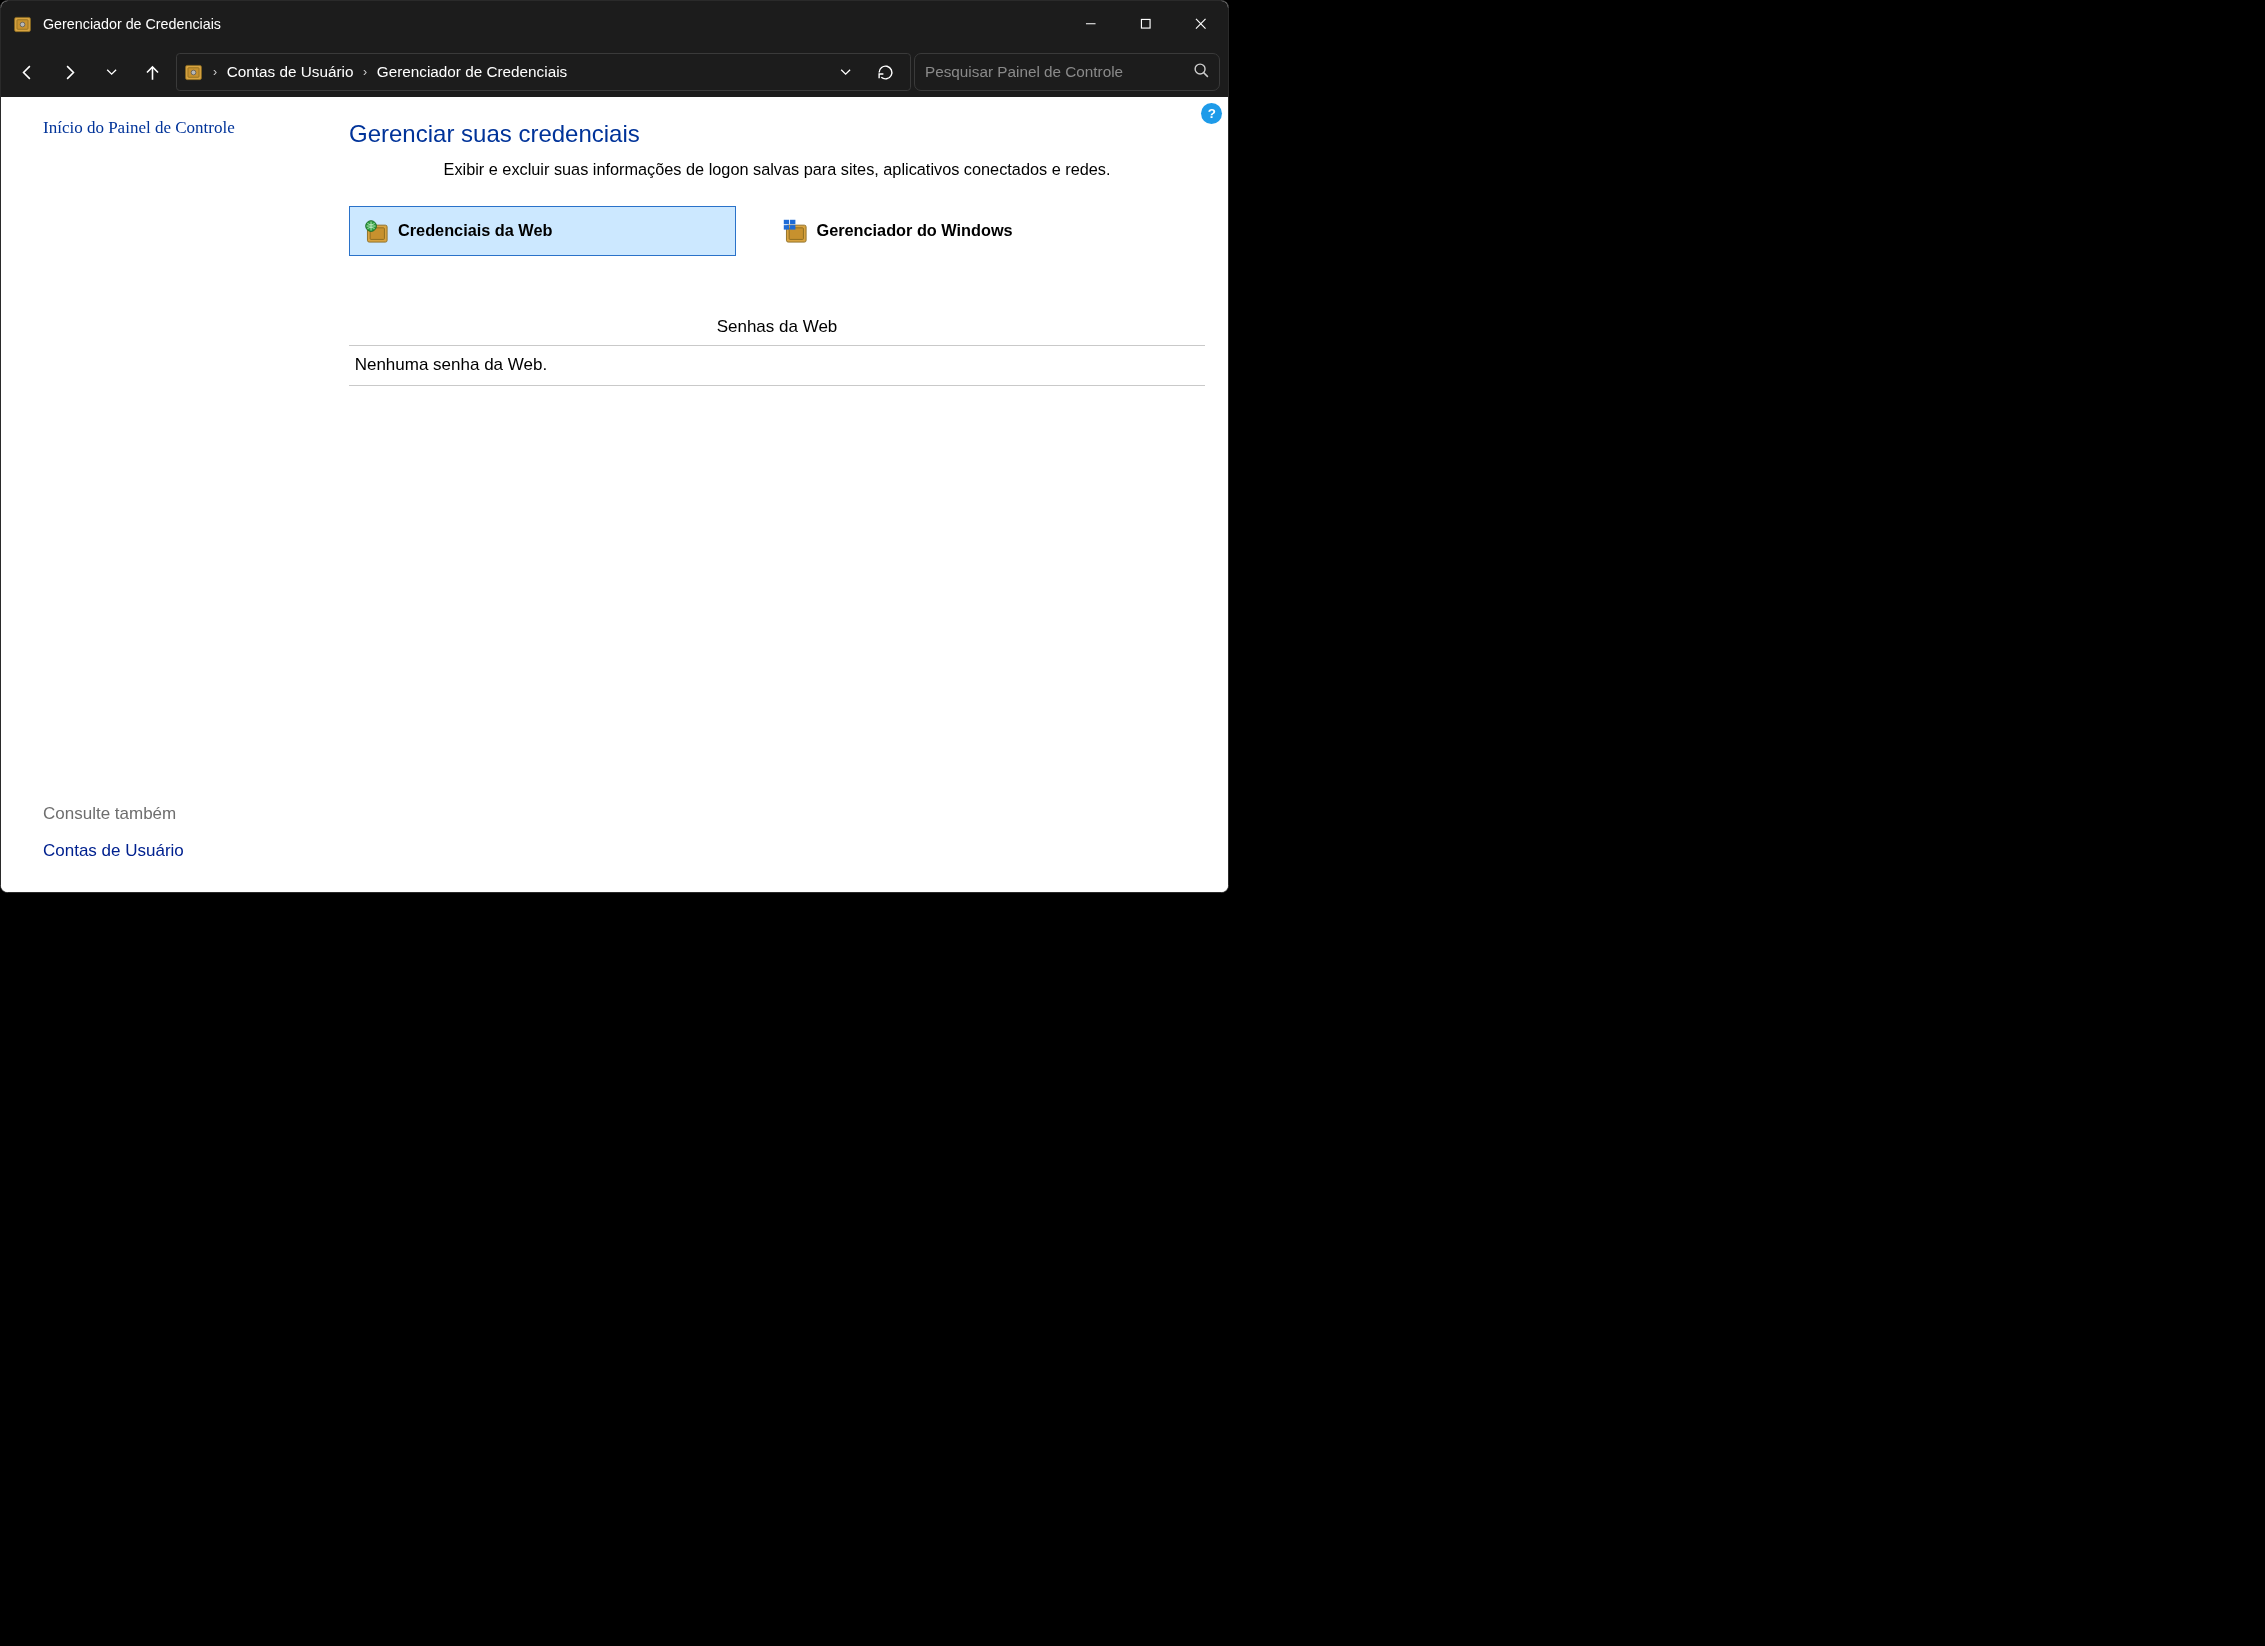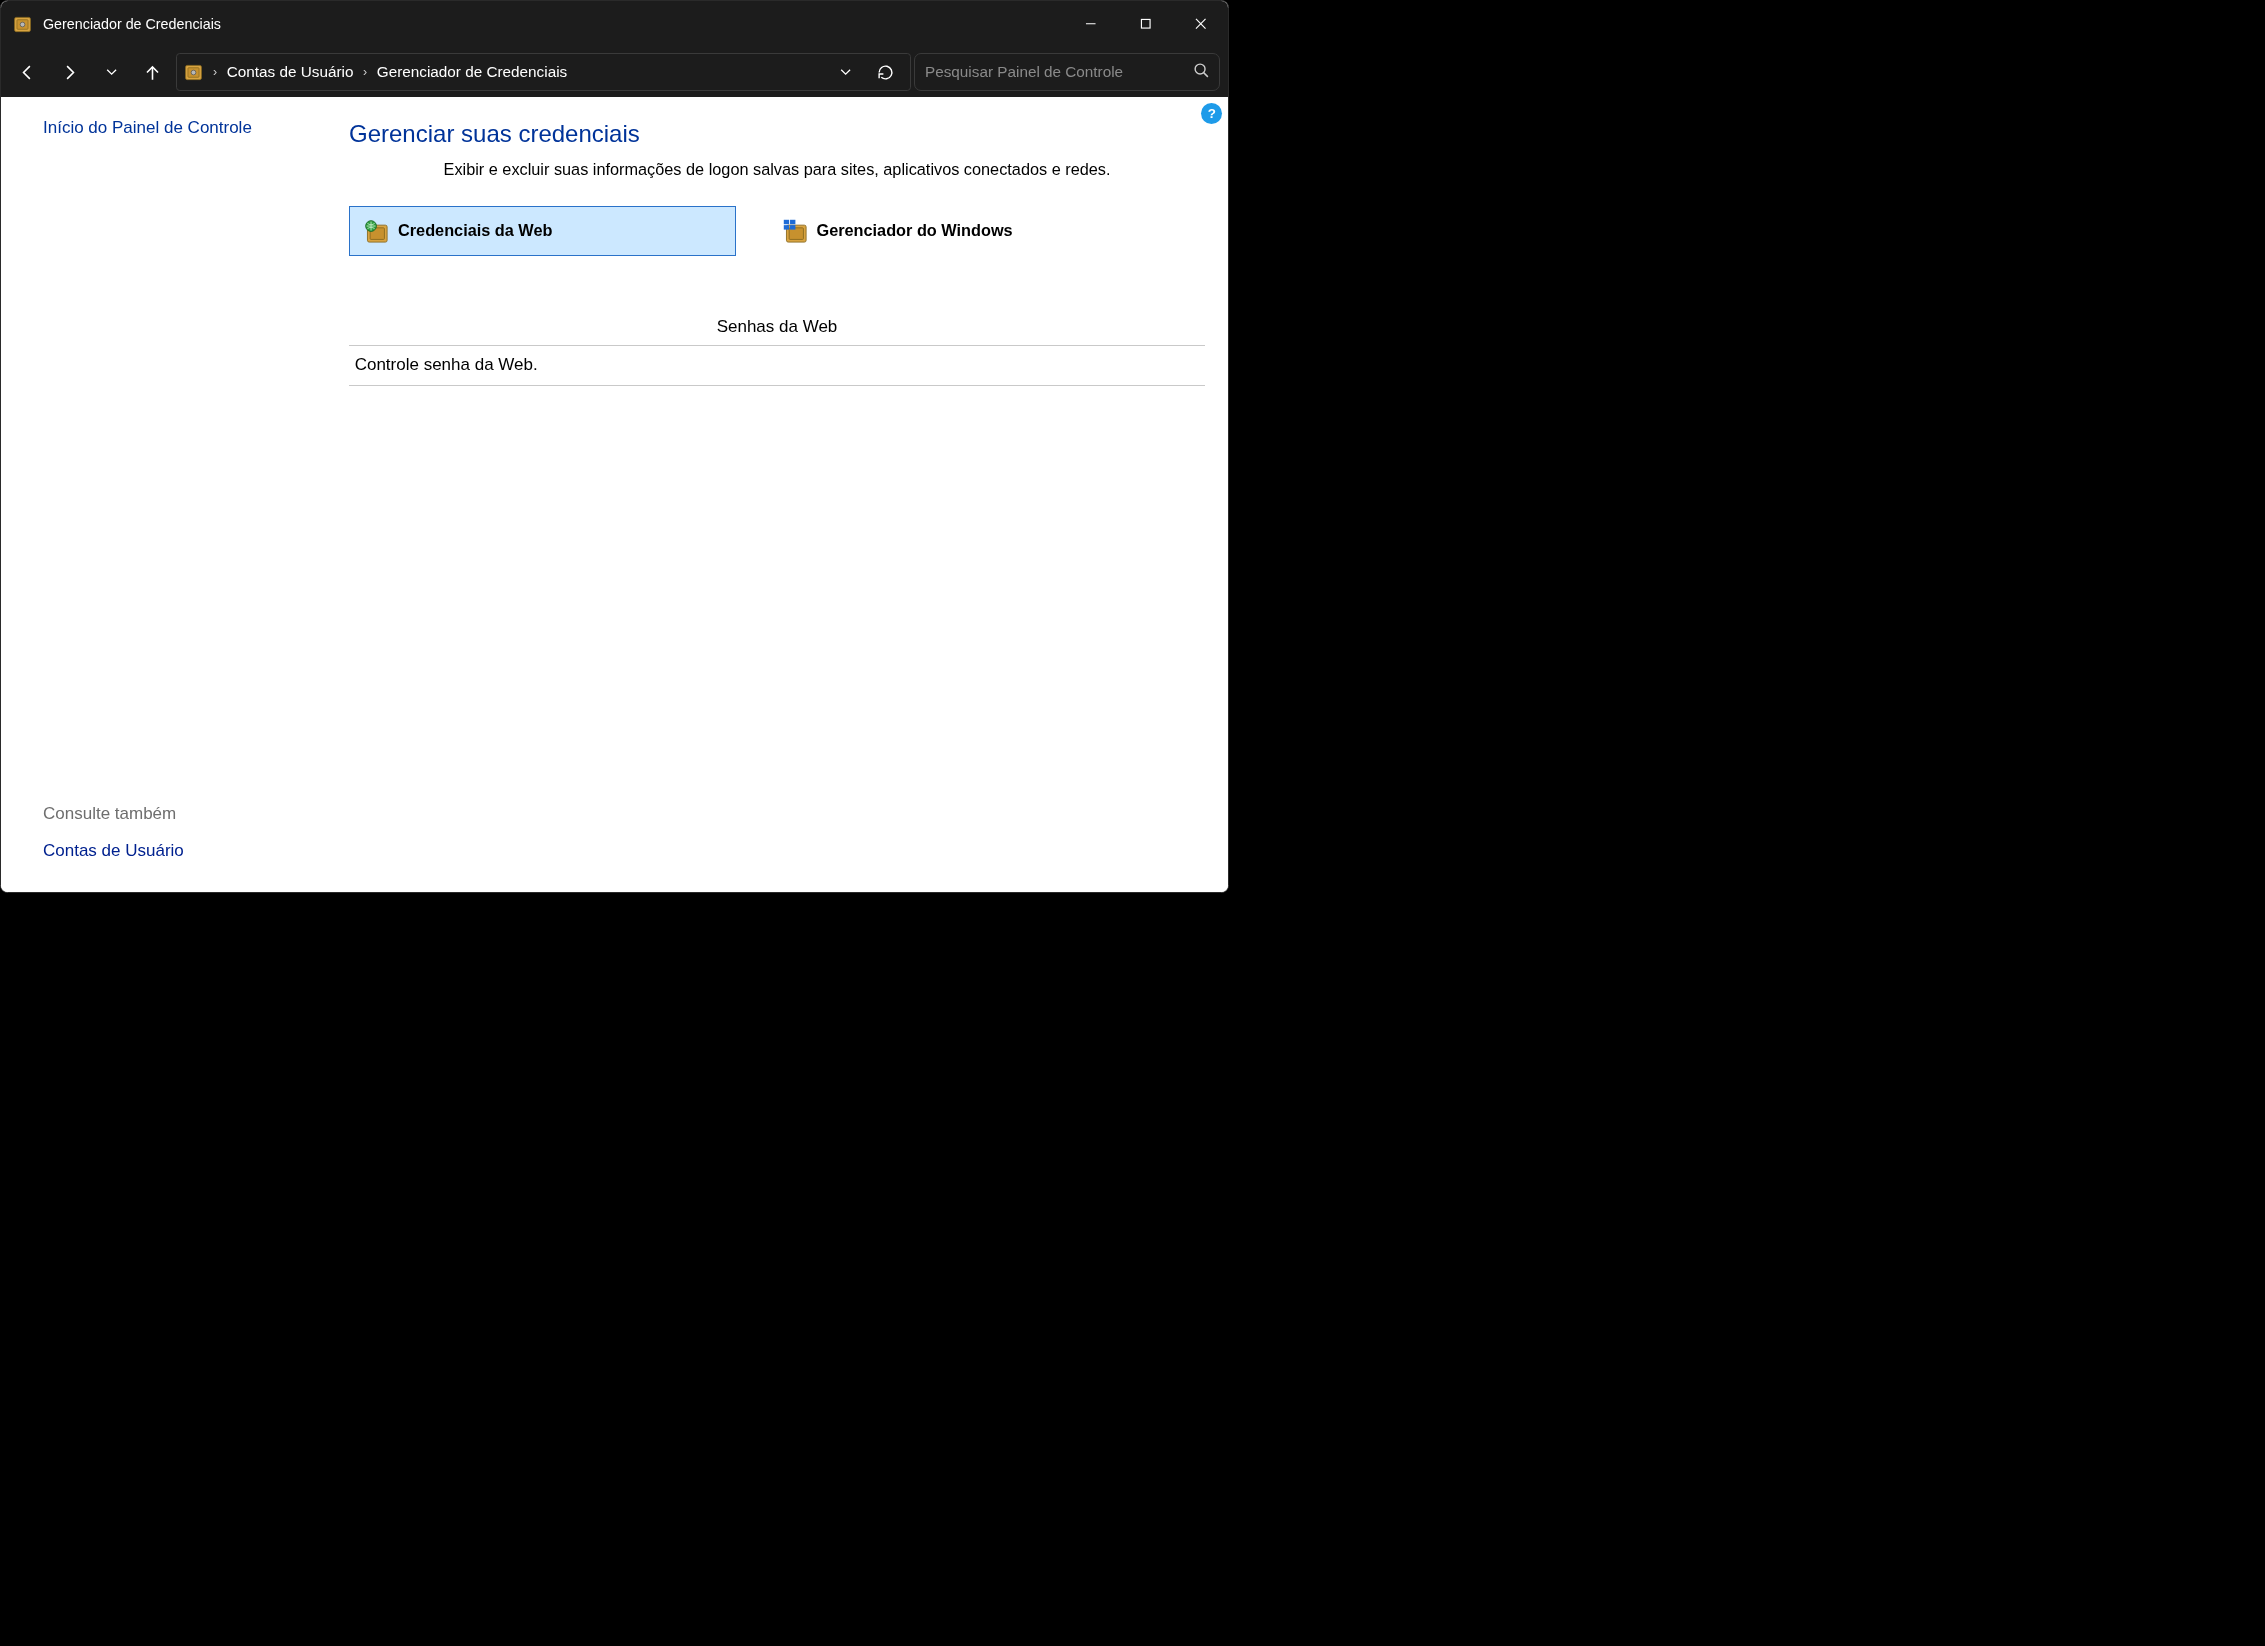--- a/index.html
+++ b/index.html
@@ -108,20 +108,21 @@
 .sidebar {
   width: 325px;
   padding: 21px 29px 21px 42px;
   display: flex;
   flex-direction: column;
 }
 .sidebar-link {
   color: #003399;
   font-size: 17px;
   cursor: pointer;
+  font-family: Liberation Serif, serif;
 }
 .sidebar-spacer { flex: 1; }
 .see-also {
   color: #6e6e6e;
   font-size: 17px;
   margin-bottom: 17px;
 }
 .sidebar-bottom-link {
   color: #00218f;
   font-size: 17px;
@@ -318,18 +319,18 @@
               <rect x="9" y="2" width="6" height="5" fill="#1e6bd6"></rect>
               <rect x="2" y="8" width="6" height="5" fill="#1e6bd6"></rect>
               <rect x="9" y="8" width="6" height="5" fill="#1e6bd6"></rect>
             </svg>
           </span>
           <span>Gerenciador do Windows</span>
         </div>
       </div>
 
       <div class="section-title">Senhas da Web</div>
-      <div class="section-empty">Controle senha da Web.</div>
+      <div class="section-empty">Nenhuma senha da Web.</div>
     </div>
   </div>
 
 </div>
 
 
 </body></html>

